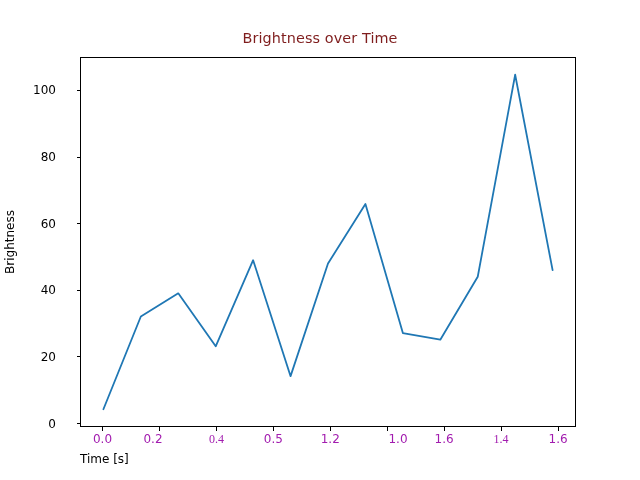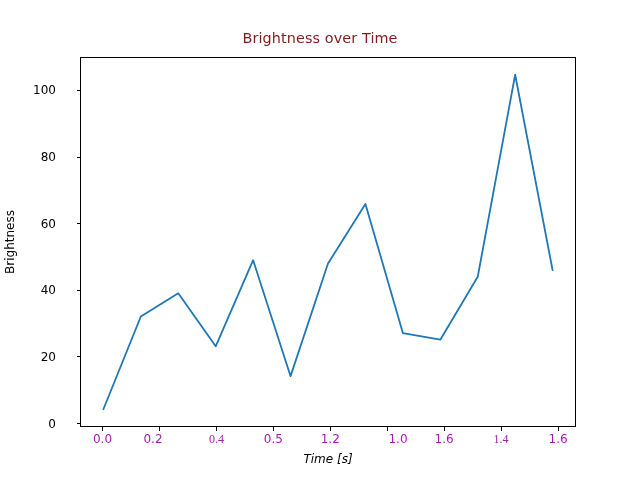--- a/index.html
+++ b/index.html
@@ -80,24 +80,23 @@
     height: 3.5px;
     width: 1.05px;
     background: #000000;
     top: 427px;
   }
   #xlabel {
     position: absolute;
     left: 80px;
     top: 452px;
     width: 496px;
-    text-align: center;
+    text-align: left;
     font-size: 12px;
     color: #000000;
-    font-style: italic;
   }
   #ylabel {
     position: absolute;
     left: 0px;
     top: 57px;
     height: 370px;
     width: 20px;
     display: flex;
     align-items: center;
     justify-content: center;

